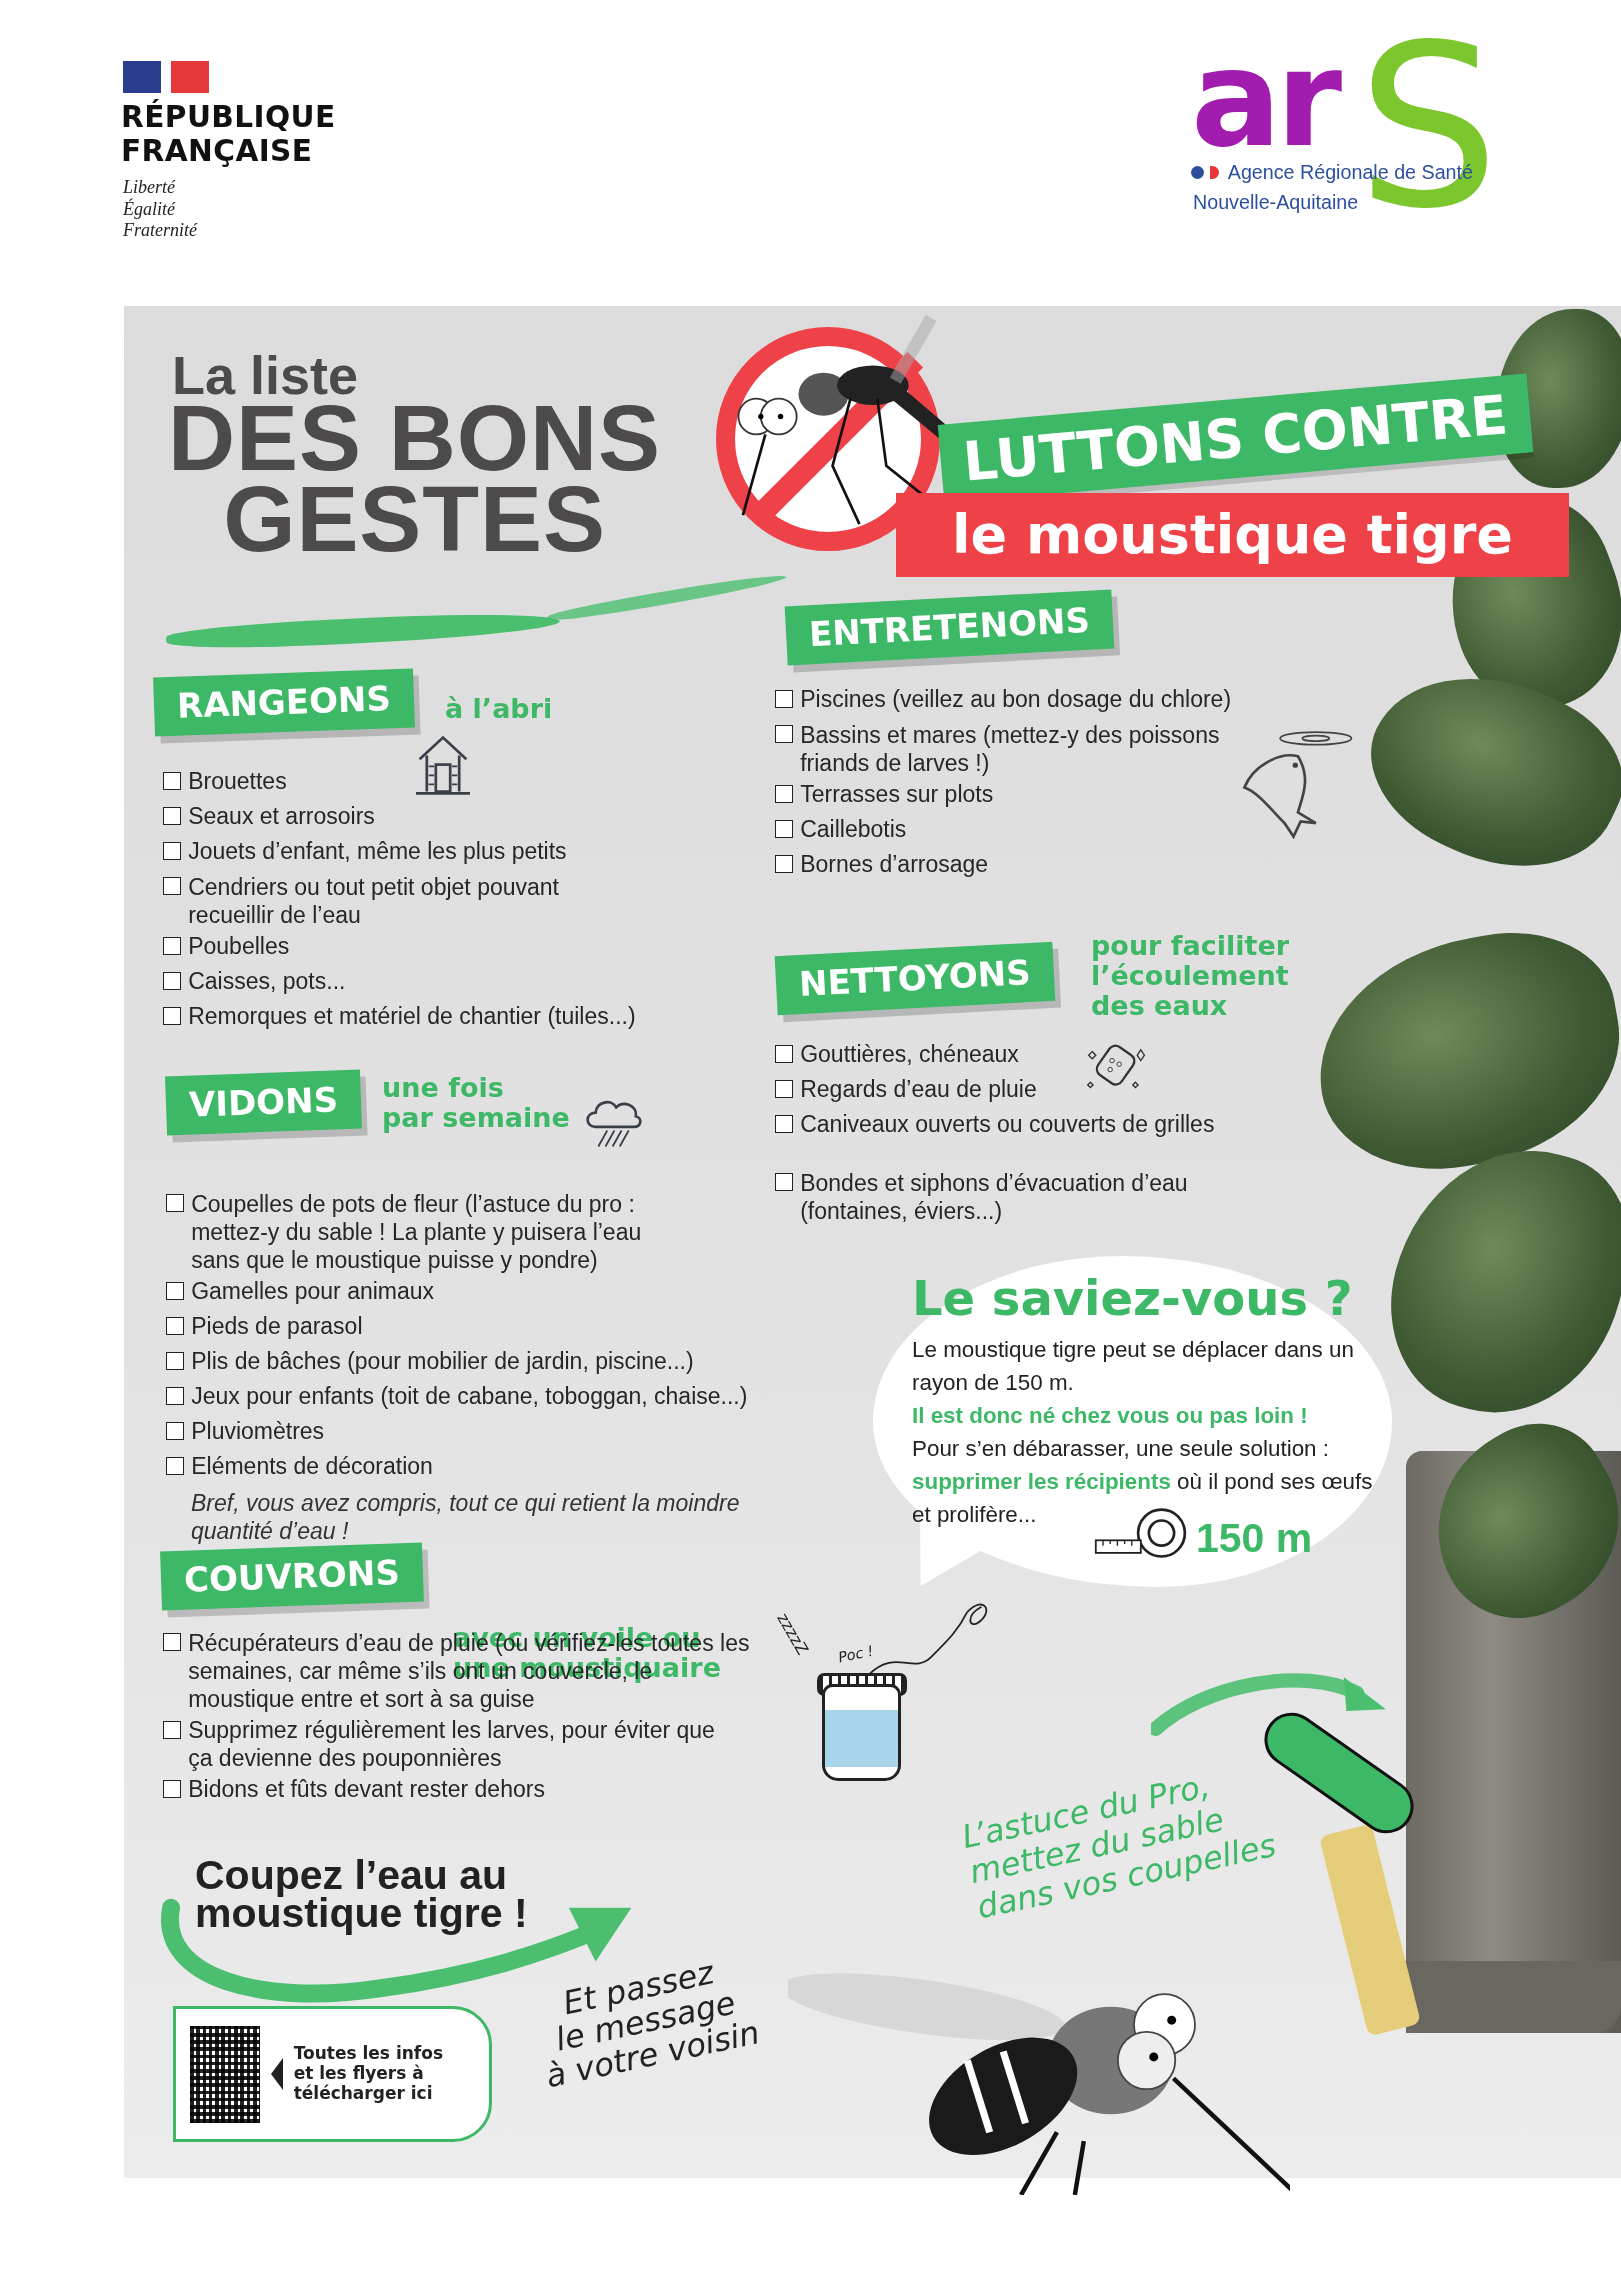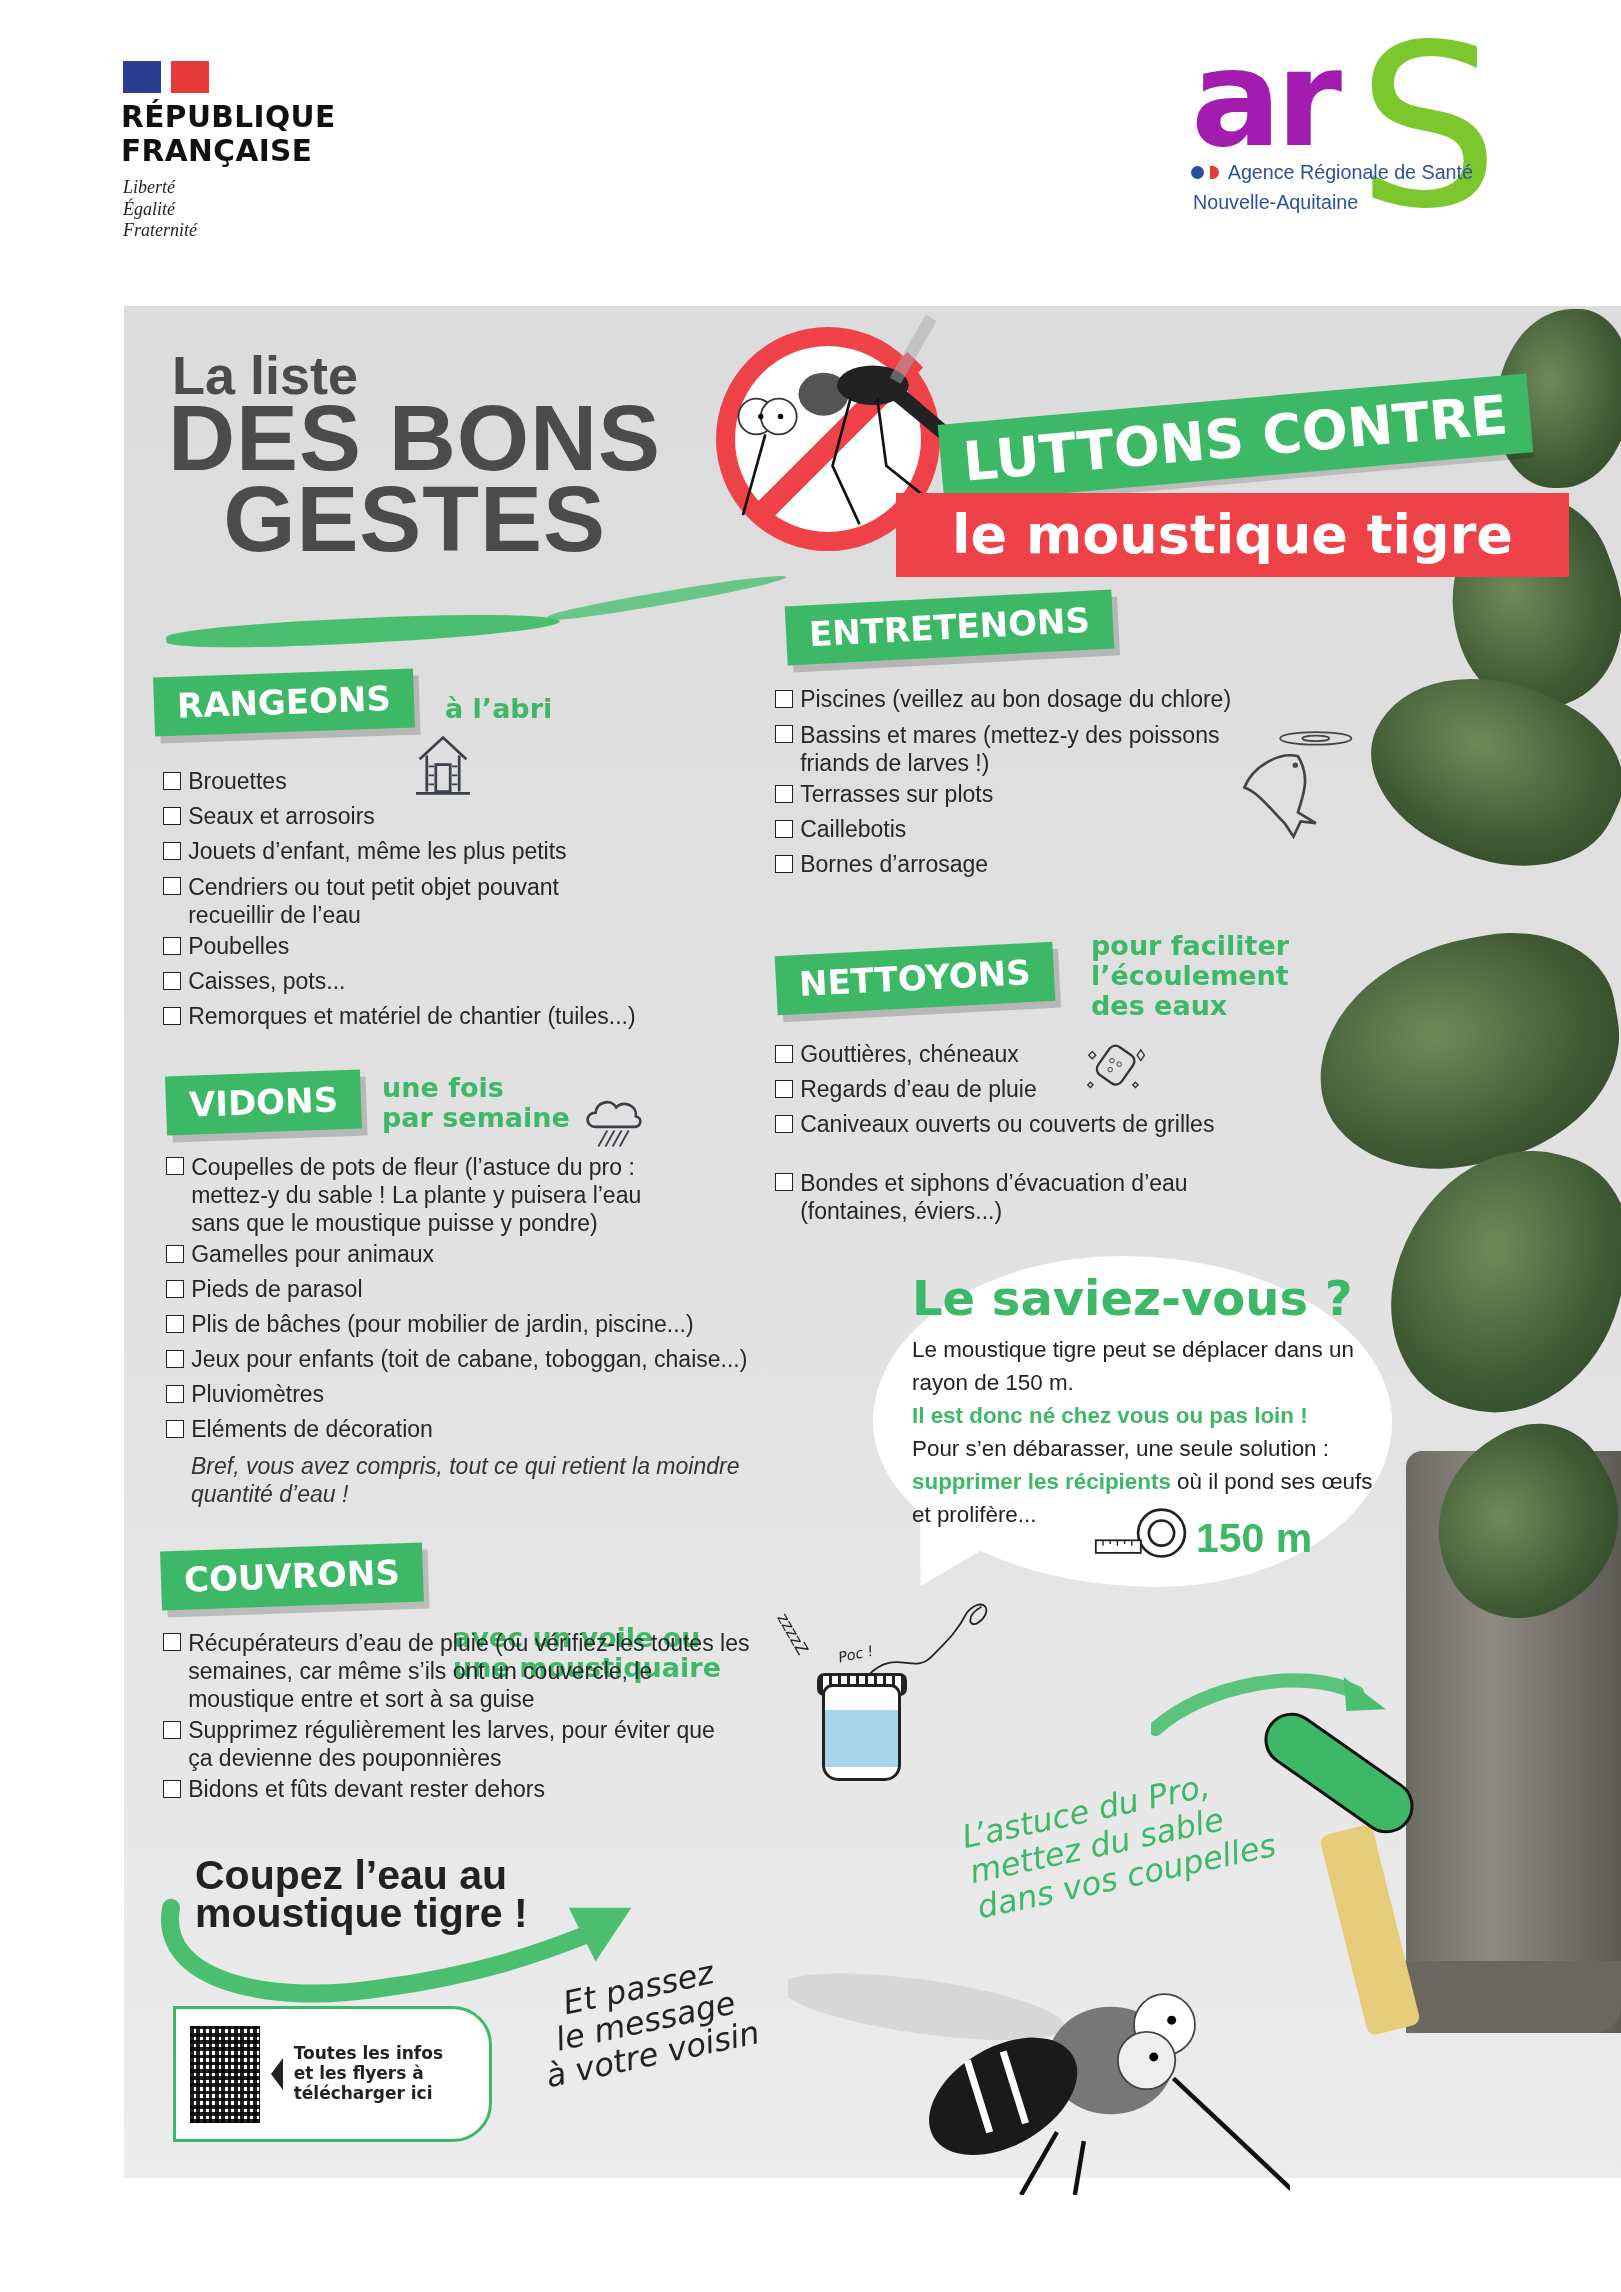--- a/index.html
+++ b/index.html
@@ -253,21 +253,21 @@
 </div>
 <div class="abs subtitle" style="left:382px;top:1073px;">
   <div>une fois</div>
   <div>par semaine</div>
 </div>
 <svg class="icon" style="left:582px;top:1093px;" width="63" height="58" viewBox="0 0 70 65">
   <path d="M15 38 C3 38 3 22 15 22 C16 10 32 6 38 16 C46 8 62 14 60 26 C68 28 66 38 58 38 Z" fill="none" stroke="#3a3f4a" stroke-width="3"></path>
   <path d="M28 42 L18 60 M36 42 L26 60 M44 42 L34 60 M52 42 L42 60" stroke="#3a3f4a" stroke-width="2"></path>
 </svg>
 <ul class="abs list" style="left:166px;top:1149px;width:645px;">
-  <li class="wrap" style="width:519px;">
+  <li class="wrap" style="width:519px;margin-top:37px;">
       <span class="cb"></span>
       <span class="t">Coupelles de pots de fleur  (l’astuce du pro : mettez-y du sable ! La plante y puisera l’eau sans que le moustique puisse y pondre)</span>
     </li>
   <li>
       <span class="cb"></span>
       <span class="t">Gamelles pour animaux</span>
     </li>
   <li>
       <span class="cb"></span>
       <span class="t">Pieds de parasol</span>

